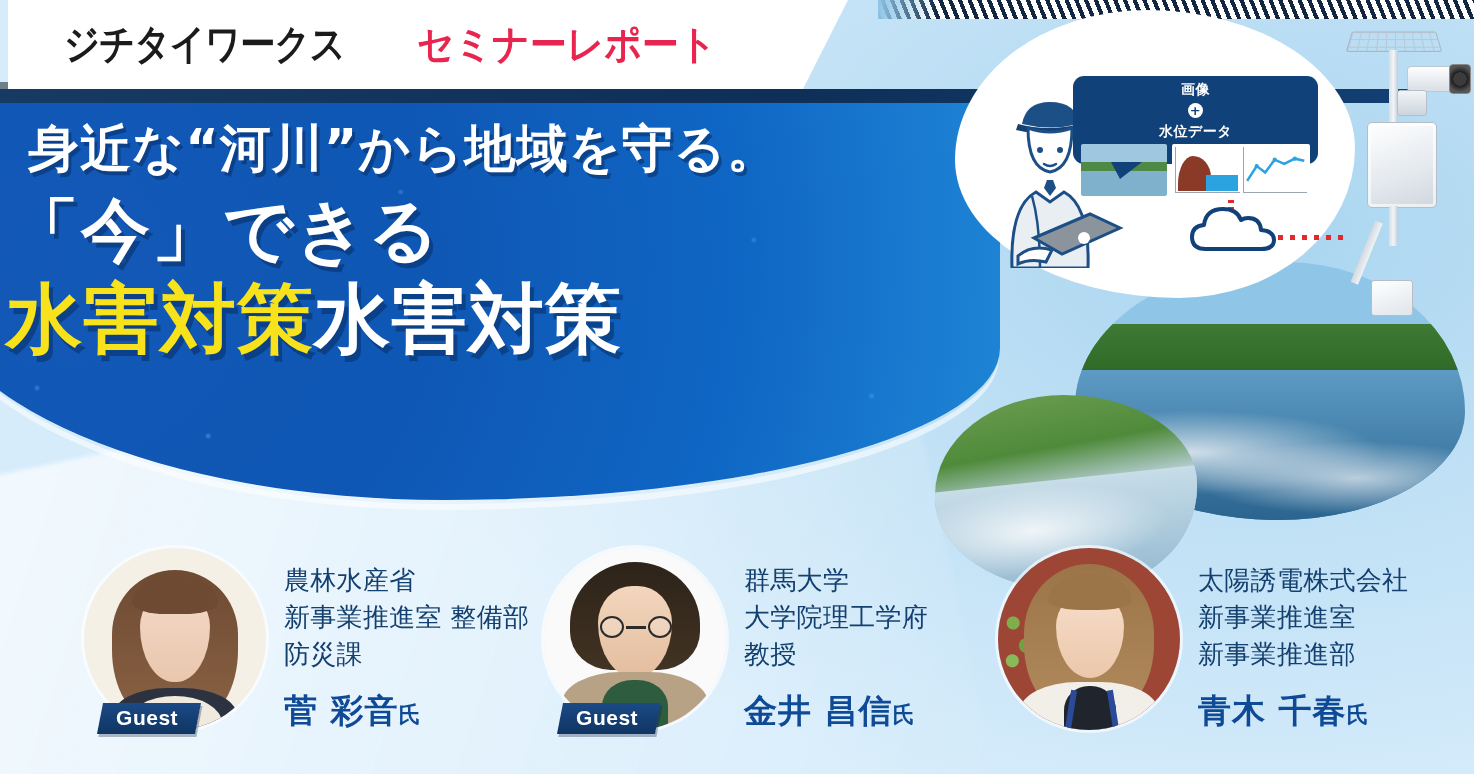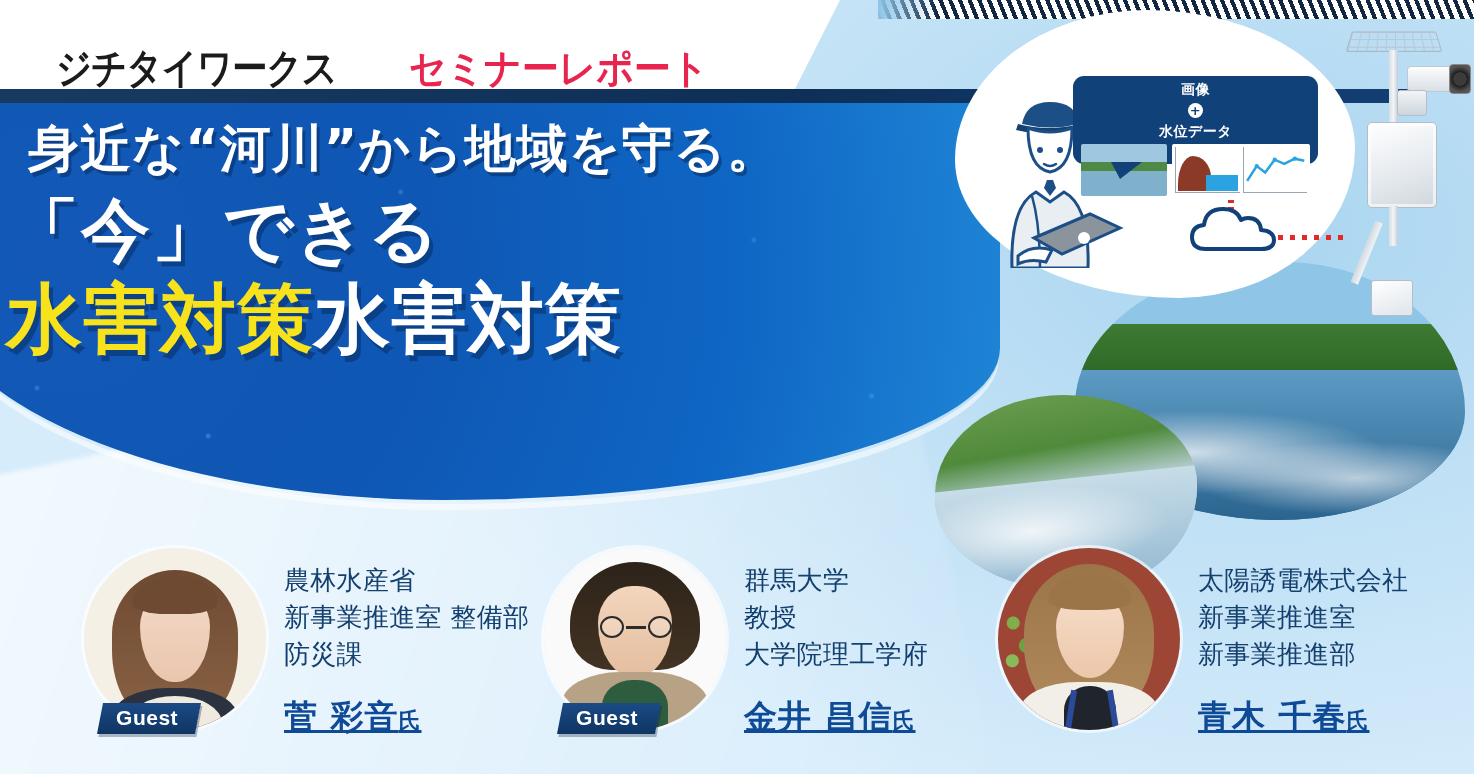--- a/index.html
+++ b/index.html
@@ -40,26 +40,26 @@
     z-index:9;
   }
   .hatch-fade {
     position:absolute; top:0; left:878px; width:60px; height:19px;
     background:linear-gradient(90deg,#8fc4e6,rgba(143,196,230,0));
     z-index:10;
   }
 
   
   .ribbon {
-    position:absolute; top:0; left:0;
+    position:absolute; top:0; left:8px;
     width:840px; height:89px;
     background:#ffffff;
     clip-path:polygon(0 0, 840px 0, 795px 89px, 0 89px);
     z-index:14;
-    display:flex; align-items:flex-end;
+    display:flex; align-items:center;
   }
   .ribbon-inner { display:flex; align-items:baseline; gap:26px; padding-left:56px; }
   .brand {
     font-size:41px; font-weight:900; color:#1b1b1b;
     letter-spacing:-1px; line-height:1;
     transform:scaleX(.86); transform-origin:left center;
     font-family:"DejaVu Sans","Liberation Sans",sans-serif;
   }
   .ribbon-kicker {
     font-size:40px; font-weight:900; color:#e8254f;
@@ -413,21 +413,21 @@
   }
   .guest-badge span { display:inline-block; transform:skewX(11deg); letter-spacing:.5px;}
 
   .guest-info {
     margin-left:18px; padding-top:14px;
     color:#123a6b;
     font-family:"DejaVu Sans","Liberation Sans",sans-serif;
   }
   .g-org { font-size:26px; line-height:1.42; font-weight:400; color:#14406f; letter-spacing:.3px;}
   .g-name {
-    margin-top:22px; font-size:33px; font-weight:900; color:#0f4a96; letter-spacing:1px;text-decoration:underline;
+    margin-top:16px; font-size:33px; font-weight:900; color:#0f4a96; letter-spacing:1px;
   }
   .g-name .suffix { font-size:22px; font-weight:700; }
 
 </style>
 </head>
 <body>
 
 <div id="stage">
 
   <div class="bg-bands"></div>
@@ -559,22 +559,22 @@
           <div class="glasses">
               <i></i>
               <b></b>
               <i></i>
             </div>
         </div>
         <div class="guest-badge"><span>Guest</span></div>
       </div>
       <div class="guest-info">
         <div class="g-org">群馬大学</div>
+        <div class="g-org">大学院理工学府</div>
         <div class="g-org">教授</div>
-        <div class="g-org">大学院理工学府</div>
         <div class="g-name"><span>金井 昌信</span><span class="suffix">氏</span></div>
       </div>
     </div>
 
     <div class="guest guest-3">
       <div class="avatar-wrap">
         <div class="avatar av3">
           <div class="leaf"></div>
           <div class="hair"></div>
           <div class="face"></div>

